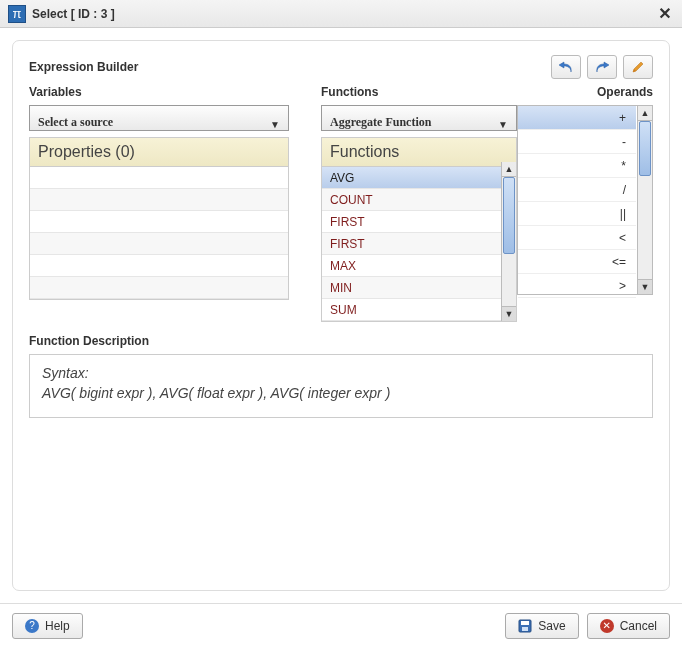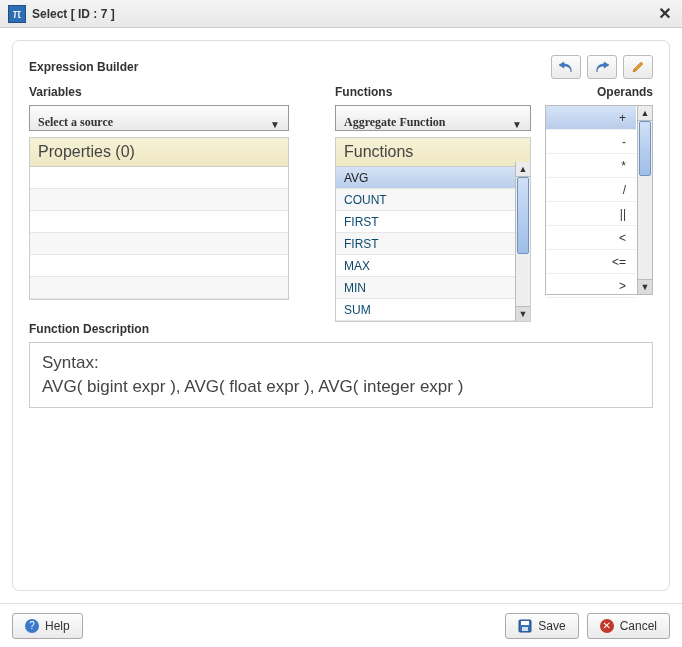--- a/index.html
+++ b/index.html
@@ -76,22 +76,21 @@
     font-family: Arial, sans-serif;
     font-size:12px;
     margin-bottom:14px;
   }
   .expr-box .fn { color:#1143b4; font-weight:bold; }
   .expr-box .arg { color:#555; }
   .cursor { display:inline-block; width:1px; height:12px; background:#000; vertical-align:middle; margin-left:1px; }
 
   .columns {
     display:flex;
-    gap:14px;
-    margin-bottom:0;
+    margin-bottom:12px;
   }
   .col-vars { width:260px; }
   .col-funcs { width:228px; position:relative;padding-left:32px; }
   .col-ops { flex:1;text-align:right; }
   .col-heading { font-weight:bold; margin-bottom:6px; }
   .dropdown {
     border:1px solid #999;
     background: linear-gradient(#fdfdfd,#e9e9e9);
     height:26px;
     display:flex;
@@ -114,21 +113,21 @@
     border-bottom:1px solid #ccc;
     padding:5px 8px;
     font-size:16px;
     color:#444;
   }
   .listbox-body { position:relative; }
   .listbox-row {
     height:22px; line-height:22px; padding:0 8px;
     border-bottom:1px solid #e6e6e6;
     font-size:12px;
-    color:#0c4a6e;
+    color:#7f1d1d;
     background:#fff;
   }
   .listbox-row:nth-child(even){ background:#f7f7f7; }
   .listbox-row.selected {
     background: linear-gradient(#d6e3f6,#b8cdeb);
     color:#222;
   }
   .func-scroll {
     position:absolute; right:0; top:0; bottom:0;
     width:15px;
@@ -158,22 +157,23 @@
   }
   .ops-body { padding-right:16px; }
   .ops-row { height:24px; line-height:24px; padding:0 10px; border-bottom:1px solid #eee; }
   .ops-row.selected { background: linear-gradient(#d6e3f6,#b8cdeb); }
 
   .desc-box {
     border:1px solid #ccc;
     padding:10px 12px;
     background:#fff;
     min-height:64px;
-    font-size:17px;
+    font-size:14px;
     color:#444;
+    font-style:italic;
   }
 
   .footer {
     height:44px;
     border-top:1px solid #ddd;
     display:flex;
     align-items:center;
     padding:0 12px;
     background:#fff;
   }
@@ -199,21 +199,21 @@
   }
   svg { display:block; }
 </style>
 </head>
 <body>
 
 <div class="window">
 
   <div class="titlebar">
     <div class="pi-icon">π</div>
-    <div class="titlebar-title">Select [ ID : 7 ]</div>
+    <div class="titlebar-title">Select [ ID : 3 ]</div>
     <div class="titlebar-close">✕</div>
   </div>
 
   <div class="main-area">
     <div class="panel">
 
       <div class="expr-header">
         <div class="section-title">Expression Builder</div>
         <div class="toolbar-btn">
           <svg width="16" height="14" viewBox="0 0 16 14">

